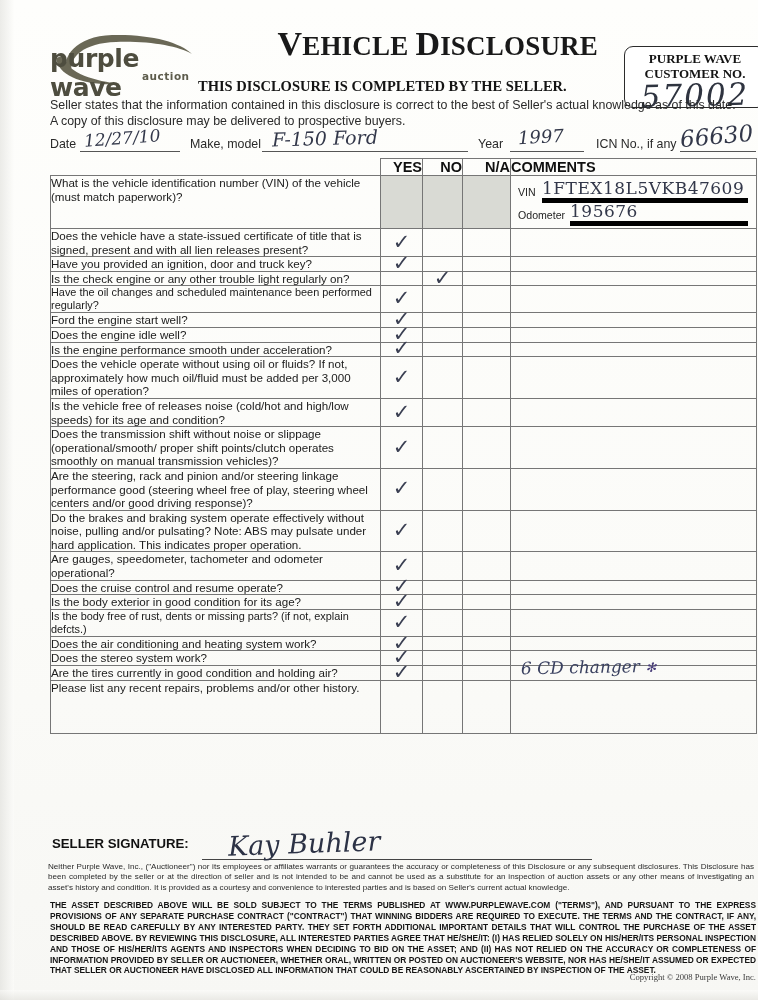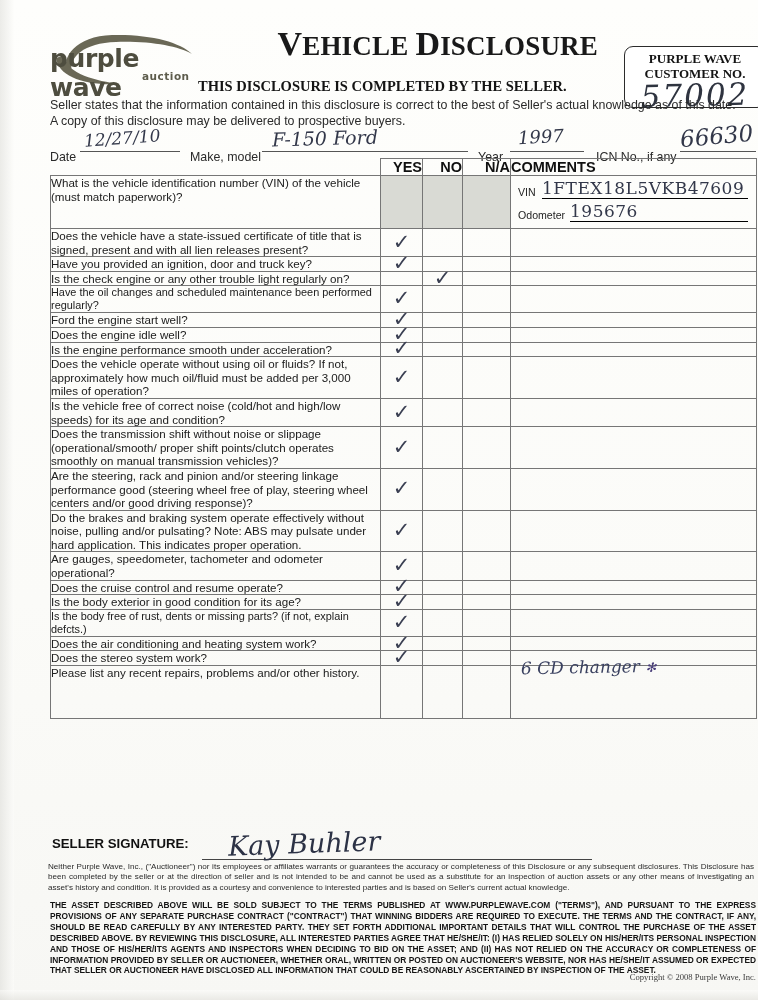--- a/index.html
+++ b/index.html
@@ -34,40 +34,40 @@
   .custbox .l2{top:19px;}
   .custno{position:absolute;left:0;top:30px;width:140px;text-align:center;
           font-family:"DejaVu Serif",serif;font-size:31px;color:#2f3440;
           font-style:italic;letter-spacing:2px;transform:rotate(-1.5deg);}
 
   
   .stmt{position:absolute;left:50px;top:98px;width:700px;font-size:12.4px;color:#2a2a2a;line-height:15.6px;}
 
   
   .meta{position:absolute;left:50px;top:131px;width:706px;height:26px;font-size:12.4px;color:#2a2a2a;}
-  .meta .lb{position:absolute;top:6px;margin-top:13px;}
+  .meta .lb{position:absolute;top:6px;}
   .meta .ln{position:absolute;top:20px;border-bottom:1.1px solid #555;}
   .hw{font-family:"DejaVu Serif",serif;font-style:italic;color:#33384a;}
 
   
   .tbl{position:absolute;left:50px;top:158px;width:706px;border-collapse:collapse;table-layout:fixed;}
   .tbl td{border:1px solid #767676;vertical-align:top;padding:0;}
   .qc{padding:4px 6px 4px 7px;font-size:11.6px;color:#202020;line-height:13.6px;}
   .qc.sm{font-size:10.9px;line-height:13px;}
   .hcell{text-align:right;font-family:"Liberation Sans",sans-serif;font-weight:bold;
          font-size:14.5px;color:#101010;padding:2px 0 3px;}
   .hcom{font-weight:bold;font-size:14.5px;color:#101010;padding:2px 0 3px 7px;}
   .shade{background:#d9dad4;}
   .mark{position:relative;}
   .mark i{position:absolute;left:50%;top:50%;transform:translate(-50%,-55%);
           font-style:normal;font-family:"DejaVu Serif",serif;font-size:21px;color:#3a3f52;}
   .vinwrap{padding:3px 6px 2px 7px;font-size:10.6px;color:#242424;}
   .vinwrap .row{position:relative;height:23px;}
   .vinwrap .lbl{position:absolute;left:0;top:7px;}
-  .vinwrap .val{position:absolute;top:-1px;border-bottom:1px solid #000000;height:20px;
+  .vinwrap .val{position:absolute;top:-1px;border-bottom:5px solid #000000;height:20px;
                 font-family:"DejaVu Serif",serif;font-size:17px;color:#33384a;
                 letter-spacing:.5px;white-space:nowrap;}
   .cmt{position:relative;}
   .cmt .note{position:absolute;left:10px;top:6px;font-family:"DejaVu Serif",serif;
              font-style:italic;font-size:17px;color:#3a4160;transform:rotate(-1deg);}
   .cmt .star{font-size:13px;color:#4a3f7a;}
 
   
   .sigrow{position:absolute;left:50px;top:832px;width:706px;height:30px;}
   .sigrow .lab{position:absolute;left:2px;top:4px;font-weight:bold;font-size:13.2px;color:#111;}
@@ -235,21 +235,21 @@
         <tr>
           <td class="qc">Does the vehicle operate without using oil or fluids?  If not, approximately how much oil/fluid must be added per 3,000 miles of operation?</td>
           <td class="mark">
             <i>✓</i>
           </td>
           <td class="mark"></td>
           <td class="mark"></td>
           <td class="cmt"></td>
         </tr>
         <tr>
-          <td class="qc">Is the vehicle free of correct noise (cold/hot and high/low speeds) for its age and condition?</td>
+          <td class="qc">Is the vehicle free of releases noise (cold/hot and high/low speeds) for its age and condition?</td>
           <td class="mark">
             <i>✓</i>
           </td>
           <td class="mark"></td>
           <td class="mark"></td>
           <td class="cmt"></td>
         </tr>
         <tr>
           <td class="qc">Does the transmission shift without noise or slippage (operational/smooth/ proper shift points/clutch operates smoothly on manual transmission vehicles)?</td>
           <td class="mark">
@@ -325,20 +325,29 @@
         <tr>
           <td class="qc">Does the stereo system work?</td>
           <td class="mark">
             <i>✓</i>
           </td>
           <td class="mark"></td>
           <td class="mark"></td>
           <td class="cmt">
             <span class="note">6 CD changer <span class="star">✻</span></span>
           </td>
+        </tr>
+        <tr>
+          <td class="qc">Are the tires currently in good condition and holding air?</td>
+          <td class="mark">
+            <i>✓</i>
+          </td>
+          <td class="mark"></td>
+          <td class="mark"></td>
+          <td class="cmt"></td>
         </tr>
         <tr>
           <td class="qc" style="height:52px">Please list any recent repairs, problems and/or other history.</td>
           <td></td>
           <td></td>
           <td></td>
           <td></td>
         </tr>
       </tbody>
   </table>

